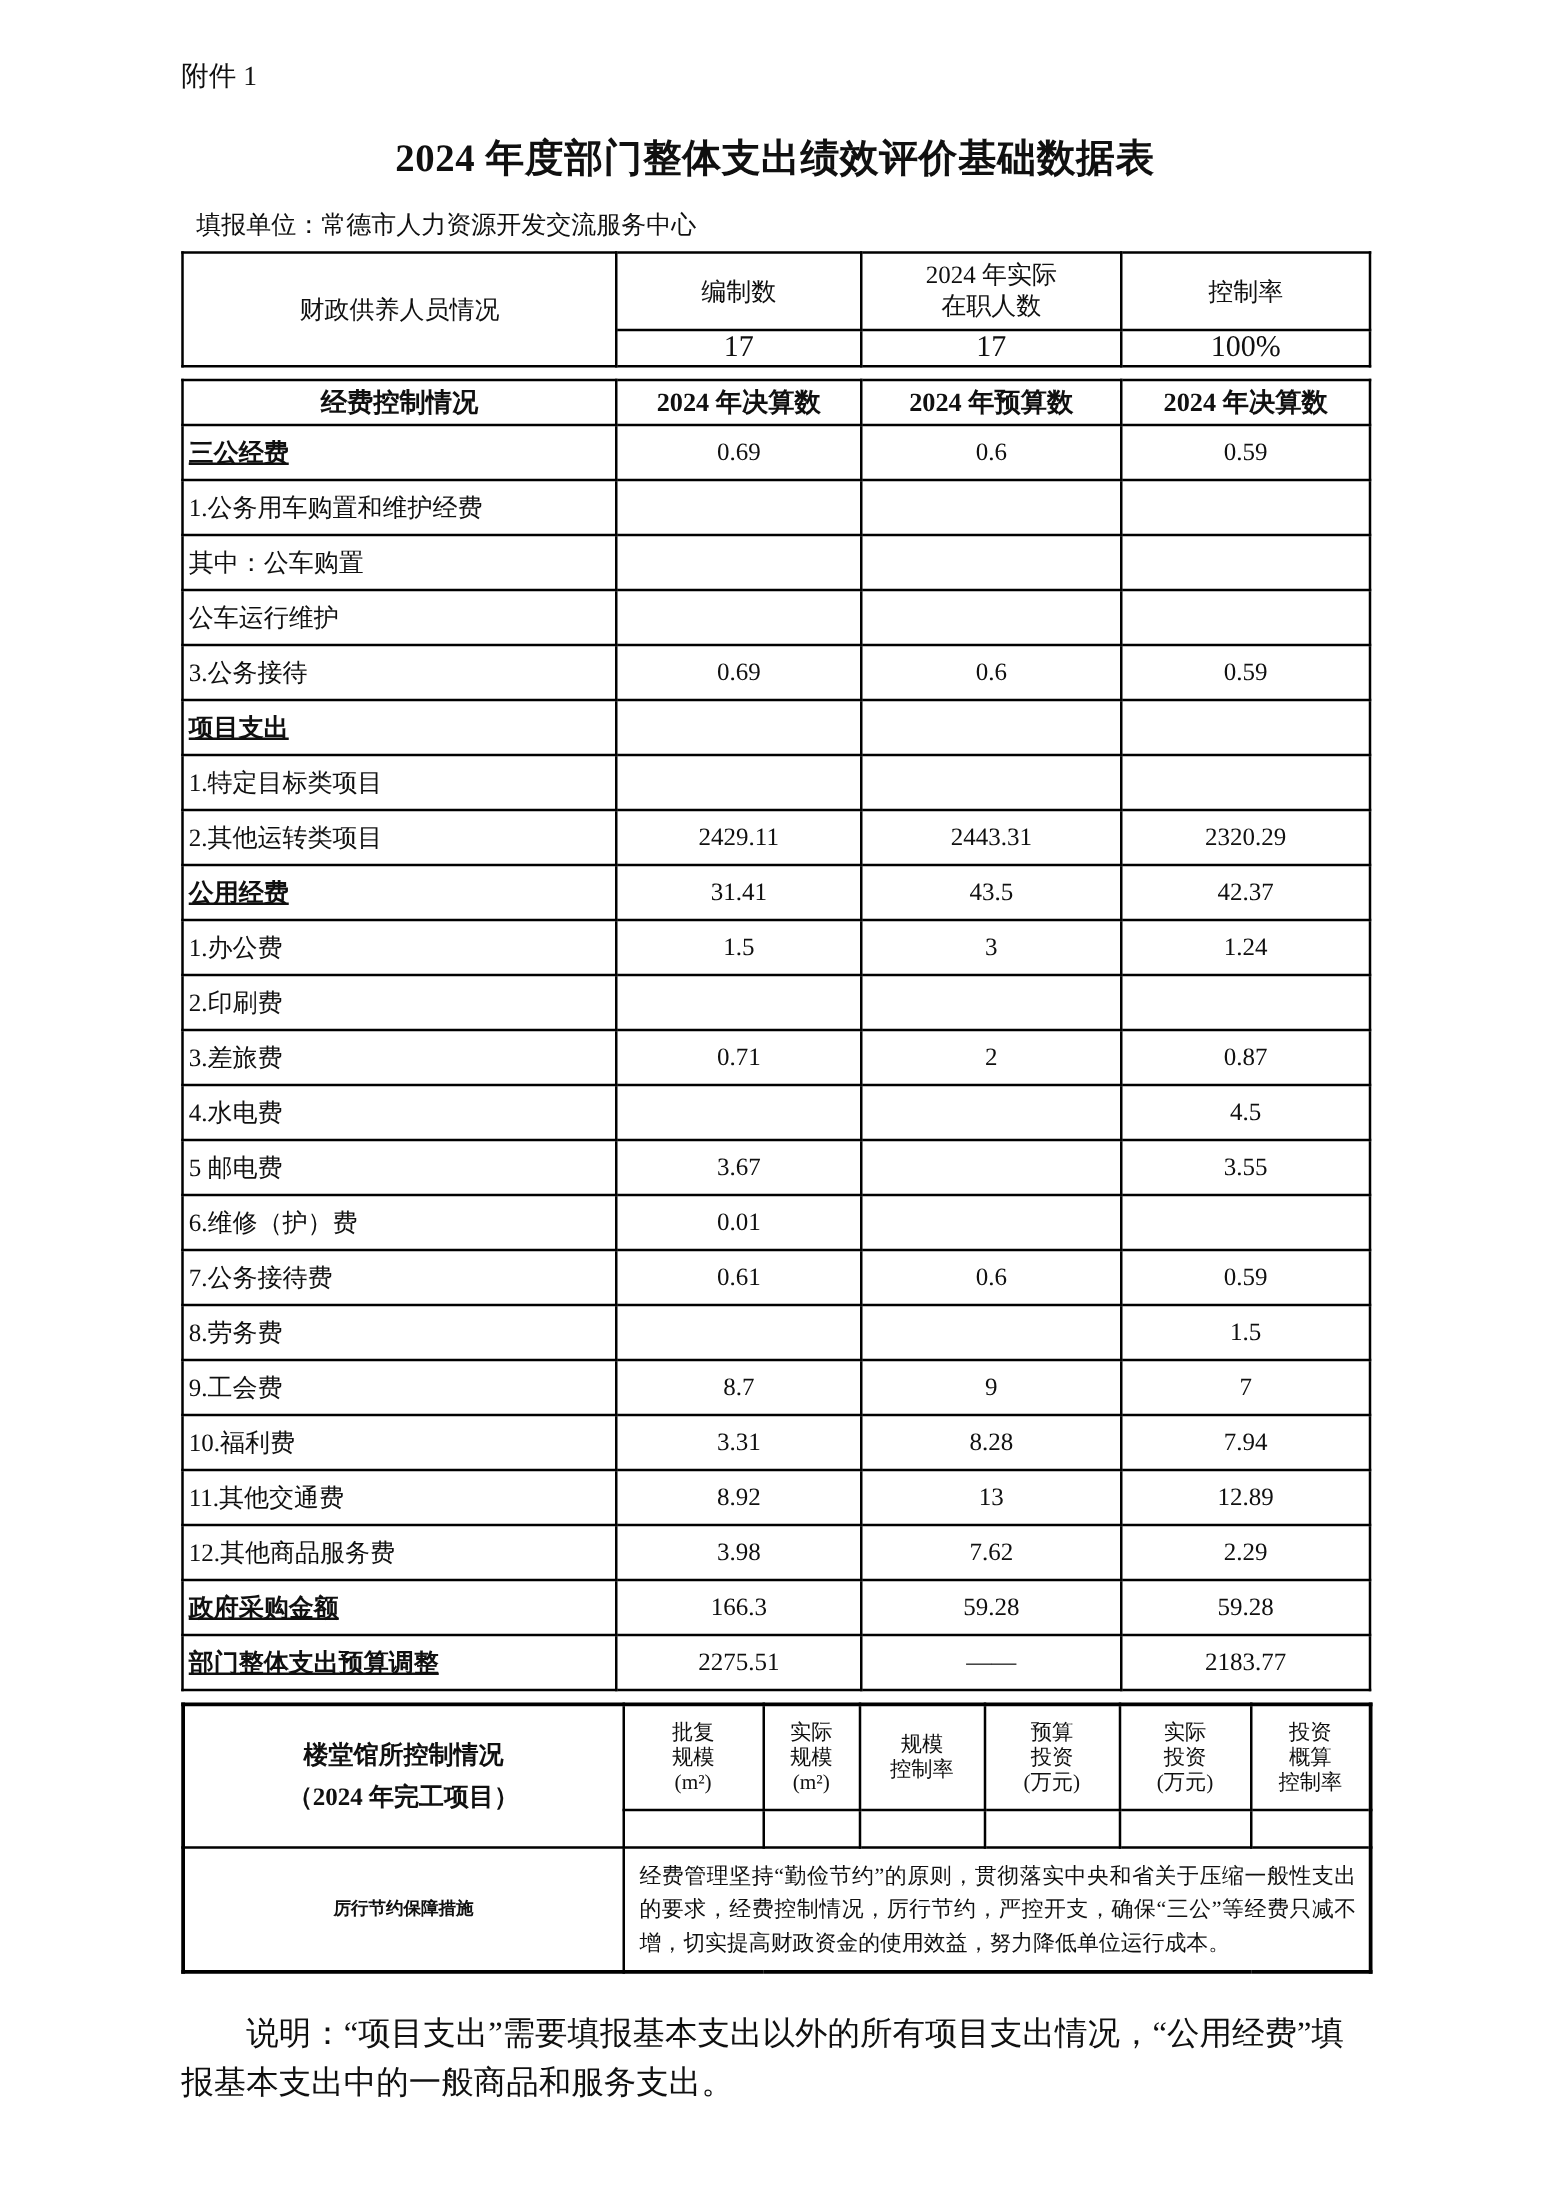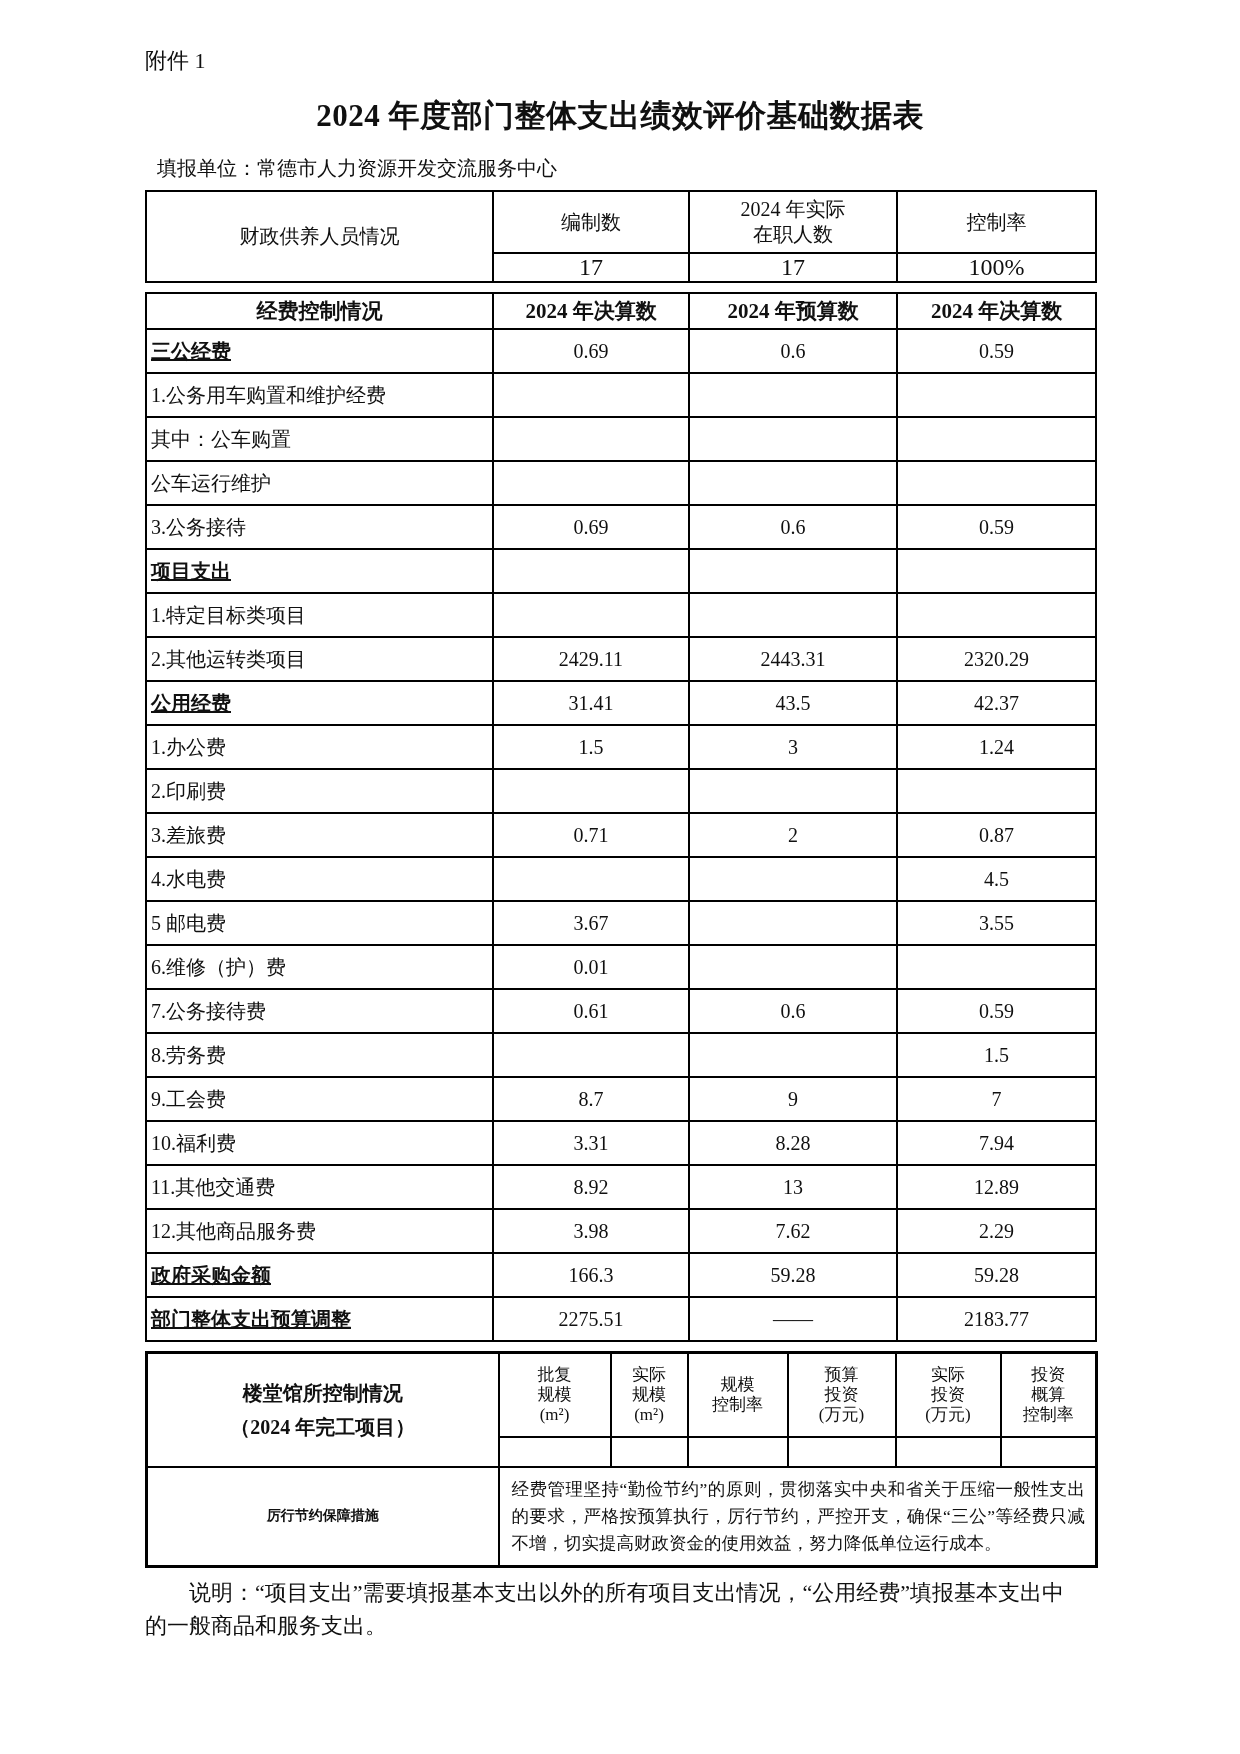--- a/index.html
+++ b/index.html
@@ -12,21 +12,21 @@
   }
   .page { padding: 46px 0 0 145px; }
 
   .attachment { font-size: 22px; }
 
   .title {
     width: 950px;
     text-align: center;
     font-size: 31px;
     font-weight: 700;
-    margin-top: 19px;
+    margin-top: 30px;
     letter-spacing: 0.5px;
   }
 
   .unit { font-size: 20px; margin: 18px 0 8px 12px; }
 
   table.t { border-collapse: collapse; table-layout: fixed; width: 950px; }
   .t td { border: 2px solid #000; padding: 0 4px; overflow: hidden; vertical-align: middle; }
 
   .gap { height: 9px; }
 
@@ -49,23 +49,23 @@
   .t3 { border: 3px solid #000; }
   .t3 td { border: 2px solid #000; }
   .t3 td.bl { text-align: center; font-weight: 700; font-size: 20px; line-height: 1.7; }
   .t3 td.ch { height: 84px; text-align: center; font-size: 17px; line-height: 1.18; padding: 2px 1px; }
   .t3 td.ev { height: 30px; }
   .t3 td.sl { height: 98px; text-align: center; font-weight: 700; font-size: 14px; }
   .t3 td.sc { font-size: 17.5px; line-height: 1.55; padding: 8px 10px 8px 12px; text-align: justify; }
 
   .note {
     width: 935px;
-    font-size: 22px;
+    font-size: 26px;
     line-height: 1.5;
-    margin-top: 8px;
+    margin-top: 28px;
     text-indent: 2em;
   }
 </style>
 </head>
 <body>
 
 <div class="page">
 
   <div class="attachment">附件 1</div>
 
@@ -290,20 +290,20 @@
     <tr>
       <td class="ev"></td>
       <td class="ev"></td>
       <td class="ev"></td>
       <td class="ev"></td>
       <td class="ev"></td>
       <td class="ev"></td>
     </tr>
     <tr>
       <td class="sl">厉行节约保障措施</td>
-      <td class="sc" colspan="6">经费管理坚持“勤俭节约”的原则，贯彻落实中央和省关于压缩一般性支出的要求，严格按预算执行，厉行节约，严控开支，确保“三公”等经费只减不增，切实提高财政资金的使用效益，努力降低单位运行成本。</td>
+      <td class="sc" colspan="6">经费管理坚持“勤俭节约”的原则，贯彻落实中央和省关于压缩一般性支出的要求，经费控制情况，厉行节约，严控开支，确保“三公”等经费只减不增，切实提高财政资金的使用效益，努力降低单位运行成本。</td>
     </tr>
   </tbody>
     </table>
 
   <div class="note">说明：“项目支出”需要填报基本支出以外的所有项目支出情况，“公用经费”填报基本支出中的一般商品和服务支出。</div>
 
 </div>
 
 </body></html>

